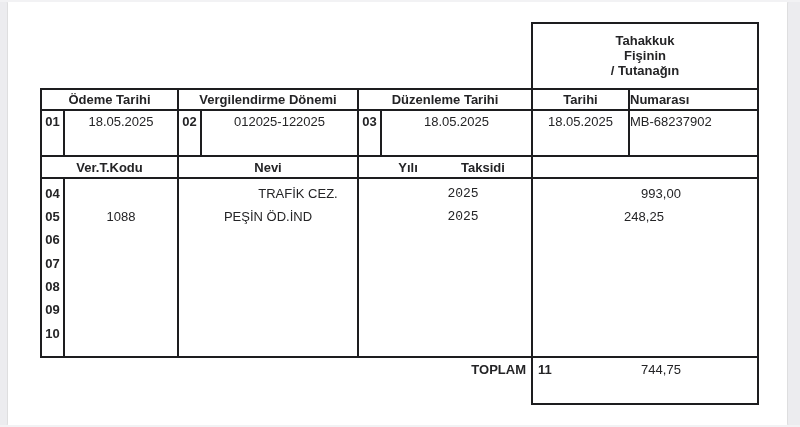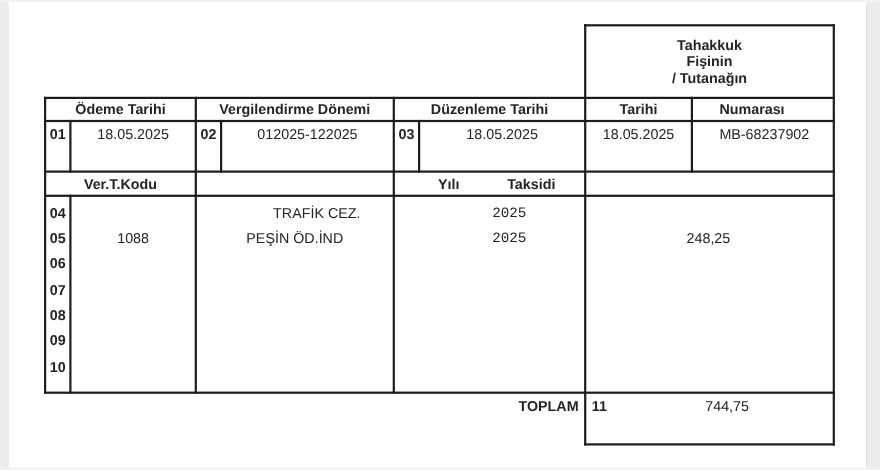--- a/index.html
+++ b/index.html
@@ -18,21 +18,21 @@
   .ln{position:absolute; background:#1d1d1f;}
 
   .cell{
     position:absolute; display:flex; align-items:center; justify-content:center;
     font-size:13px; line-height:15px; white-space:nowrap; color:#242426;
   }
   .b{font-weight:bold;}
   .al{justify-content:flex-start;}
   .ar{justify-content:flex-end;}
   .col{flex-direction:column;}
-  .padl8{padding-left:24px;}
+  .padl8{padding-left:0;}
   .padl16{padding-left:16px;}
   .padl18{padding-left:18px;font-family:Liberation Mono, monospace;}
 </style>
 </head>
 <body>
 
 <div class="canvas">
 
   <div class="edge edge-left"></div>
   <div class="edge edge-right"></div>
@@ -73,26 +73,28 @@
   <div class="cell b" style="left:42px;top:113px;width:21px;height:16px;">01</div>
   <div class="cell" style="left:65px;top:113px;width:112px;height:16px;">18.05.2025</div>
   <div class="cell b" style="left:179px;top:113px;width:21px;height:16px;">02</div>
   <div class="cell" style="left:202px;top:113px;width:155px;height:16px;">012025-122025</div>
   <div class="cell b" style="left:359px;top:113px;width:21px;height:16px;">03</div>
   <div class="cell" style="left:382px;top:113px;width:149px;height:16px;">18.05.2025</div>
   <div class="cell" style="left:533px;top:113px;width:95px;height:16px;">18.05.2025</div>
   <div class="cell al padl8" style="left:630px;top:113px;width:127px;height:16px;">MB-68237902</div>
 
   <div class="cell b" style="left:42px;top:158px;width:135px;height:18px;">Ver.T.Kodu</div>
+  <div class="cell b" style="left:179px;top:158px;width:178px;height:18px;">Nevi</div>
   <div class="cell b" style="left:380px;top:158px;width:56px;height:18px;">Yılı</div>
   <div class="cell b" style="left:449px;top:158px;width:68px;height:18px;">Taksidi</div>
 
   <div class="cell b" style="left:42px;top:182px;width:21px;height:22px;">04</div>
-  <div class="cell" style="left:181px;top:182px;width:150px;height:22px;padding-left:32px;">TRAFİK CEZ.</div>
+  <div class="cell" style="left:191px;top:182px;width:150px;height:22px;padding-left:32px;">TRAFİK CEZ.</div>
   <div class="cell padl18" style="left:359px;top:182px;width:172px;height:22px;">2025</div>
+  <div class="cell padl16" style="left:533px;top:182px;width:224px;height:22px;">993,00</div>
 
   <div class="cell b" style="left:42px;top:205px;width:21px;height:22px;">05</div>
   <div class="cell" style="left:65px;top:205px;width:112px;height:22px;">1088</div>
   <div class="cell" style="left:179px;top:205px;width:178px;height:22px;">PEŞİN ÖD.İND</div>
   <div class="cell padl18" style="left:359px;top:205px;width:172px;height:22px;">2025</div>
   <div class="cell padl16" style="left:516px;top:205px;width:224px;height:22px;">248,25</div>
 
   <div class="cell b" style="left:42px;top:228px;width:21px;height:22px;">06</div>
   <div class="cell" style="left:65px;top:228px;width:112px;height:22px;"></div>
   <div class="cell" style="left:179px;top:228px;width:178px;height:22px;"></div>

